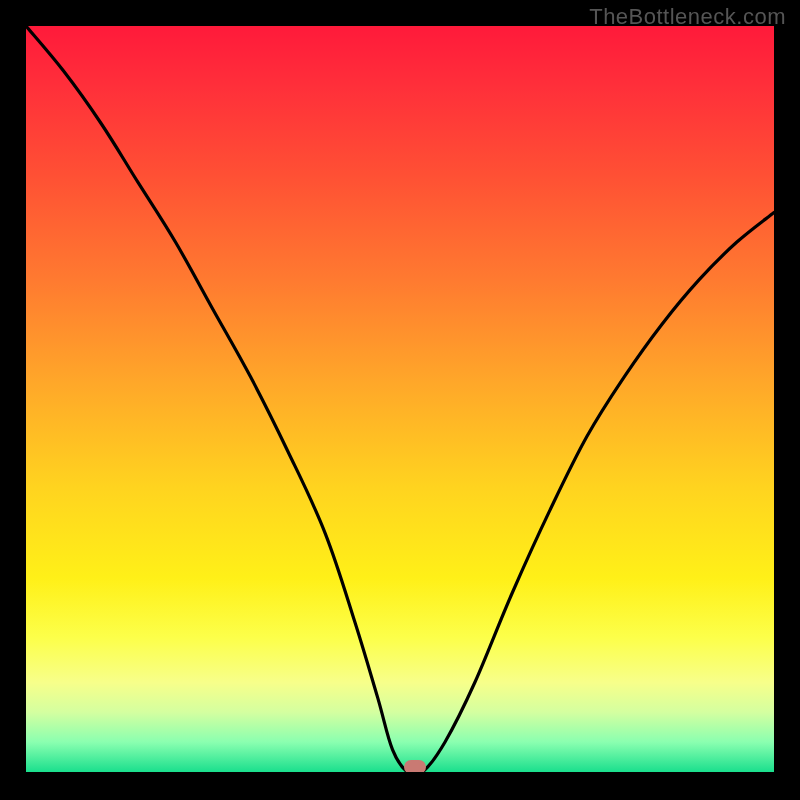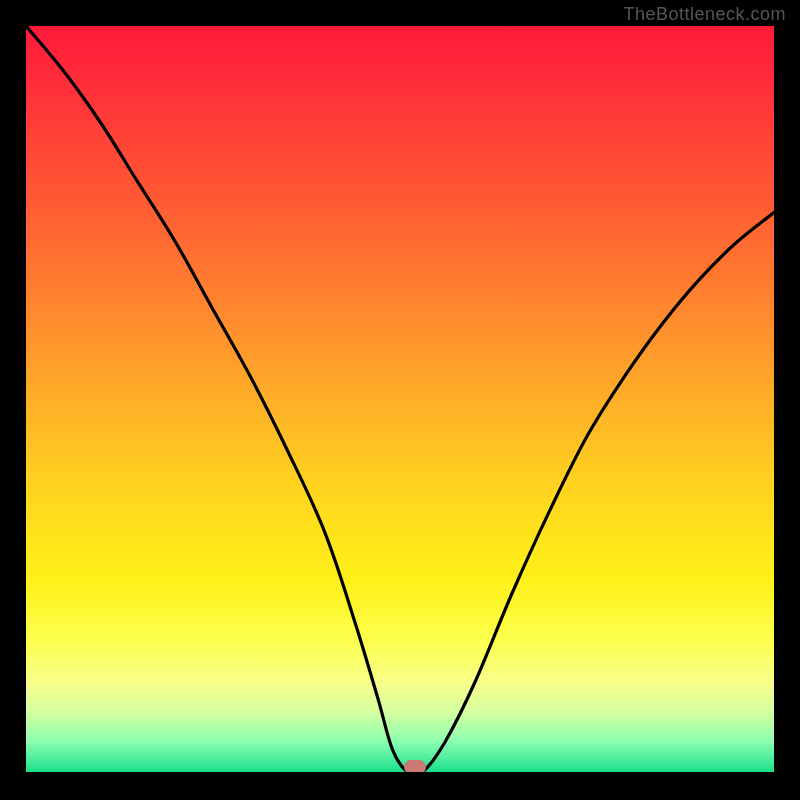--- a/index.html
+++ b/index.html
@@ -15,21 +15,21 @@
     width: 800px;
     height: 800px;
     background: #000;
     position: relative;
   }
   .watermark {
     position: absolute;
     top: 4px;
     right: 14px;
     color: #555;
-    font-size: 18px;
+    font-size: 22px;
     letter-spacing: 0.5px;
     z-index: 10;
   }
   .inner {
     position: absolute;
     left: 26px;
     top: 26px;
     width: 748px;
     height: 746px;
     overflow: hidden;

